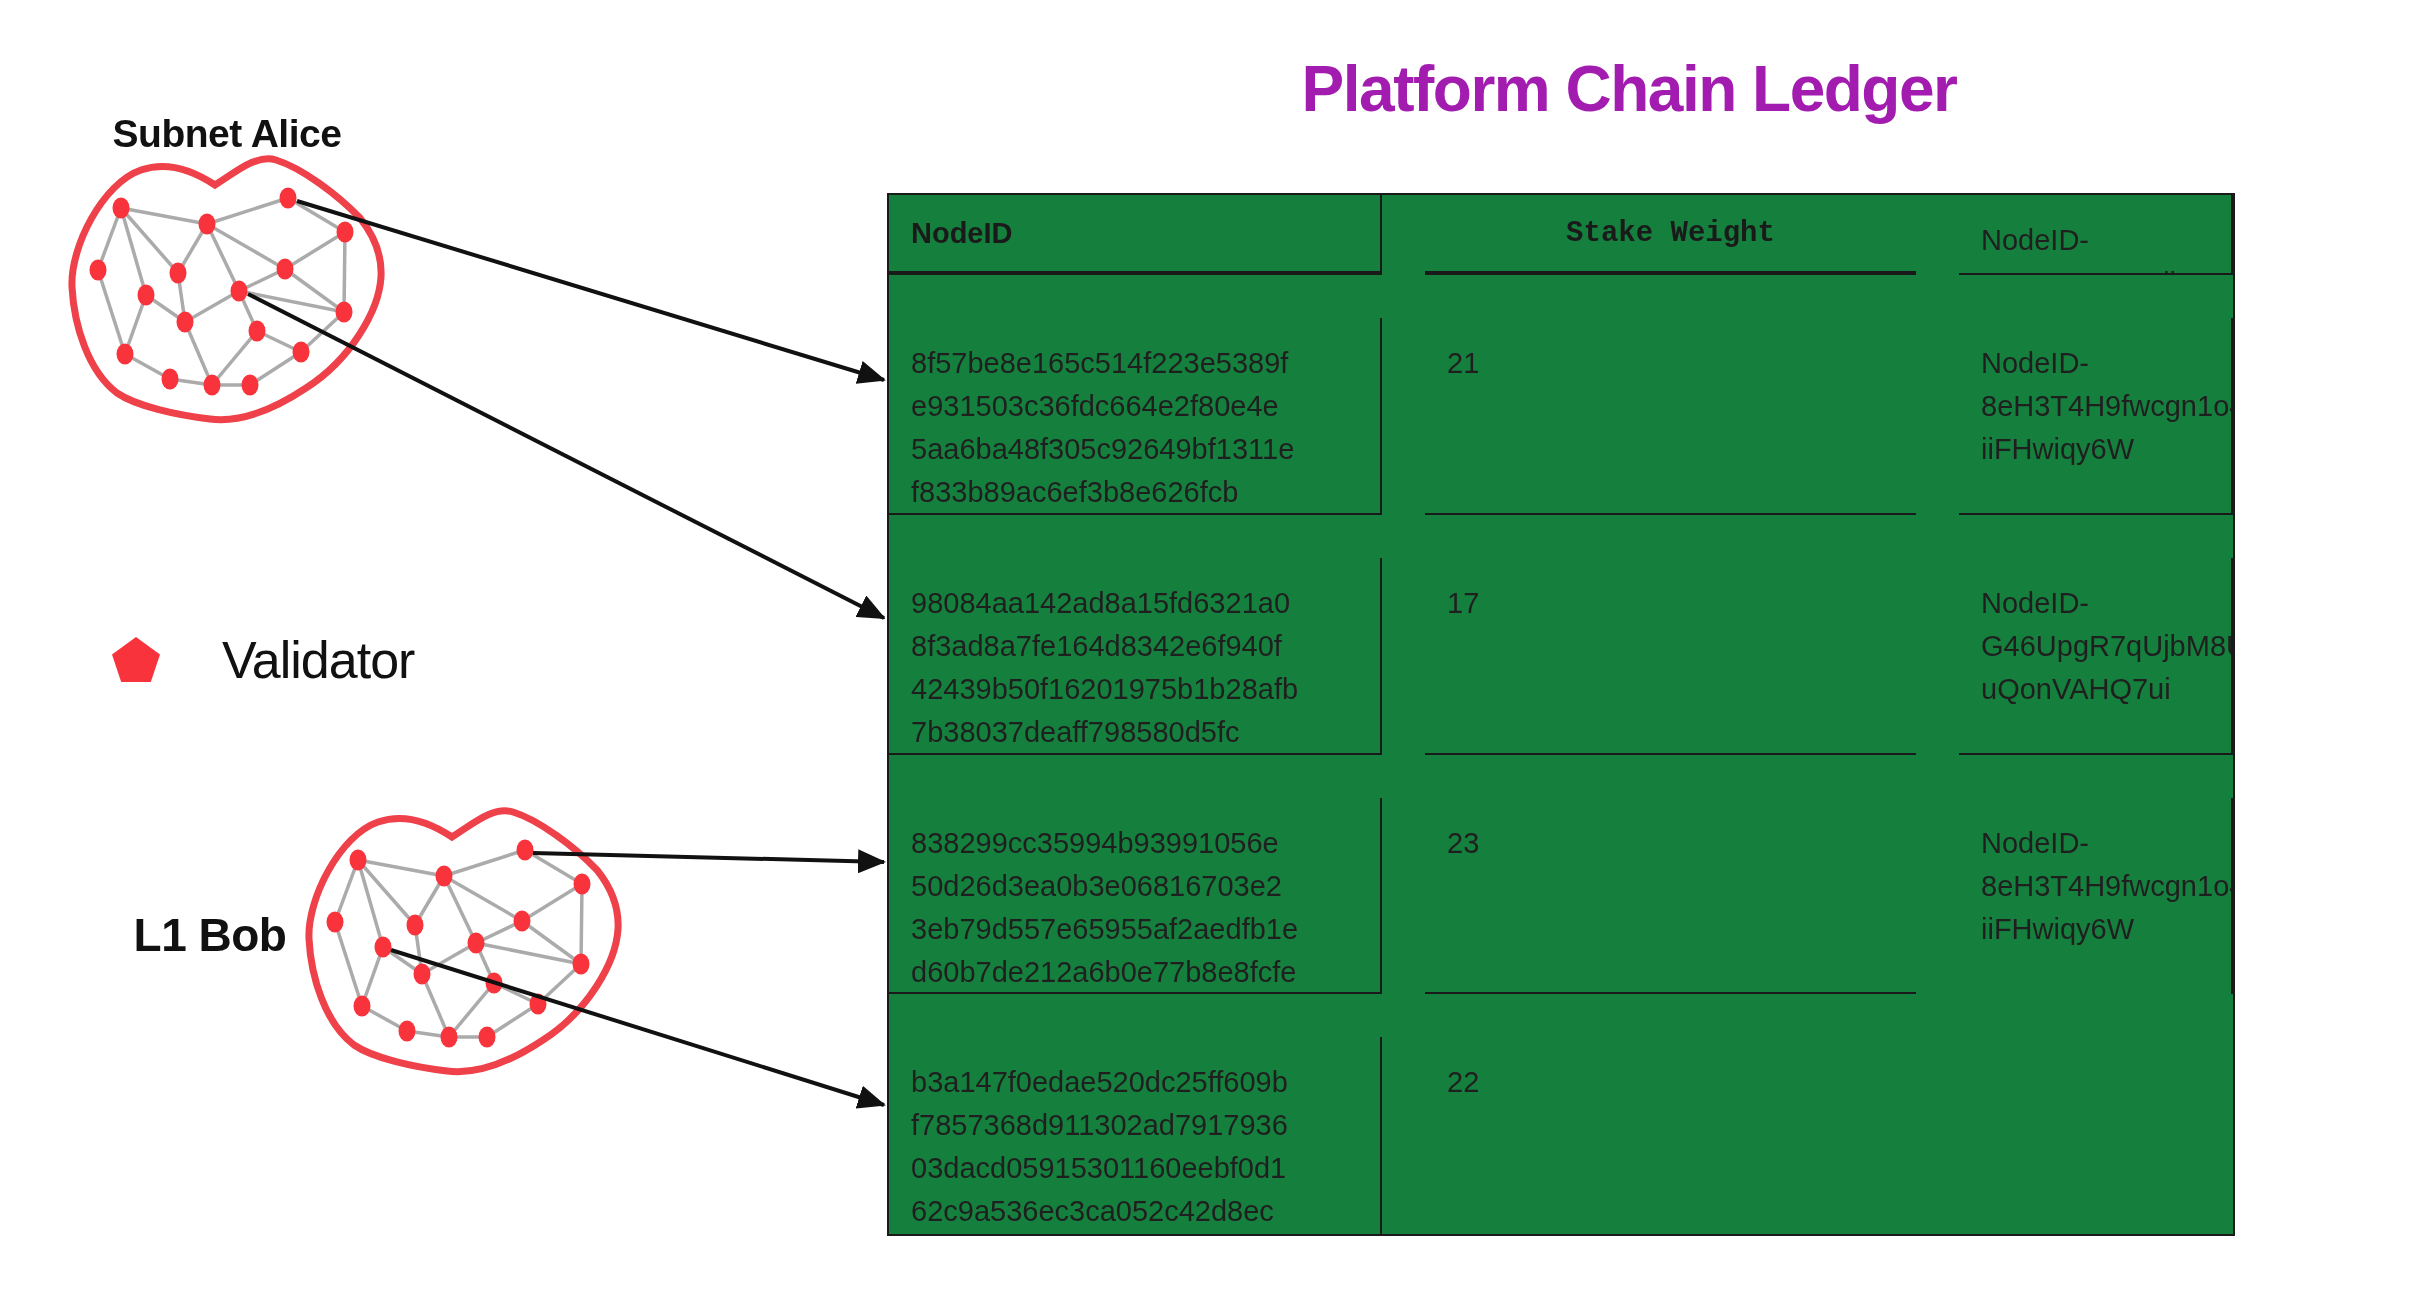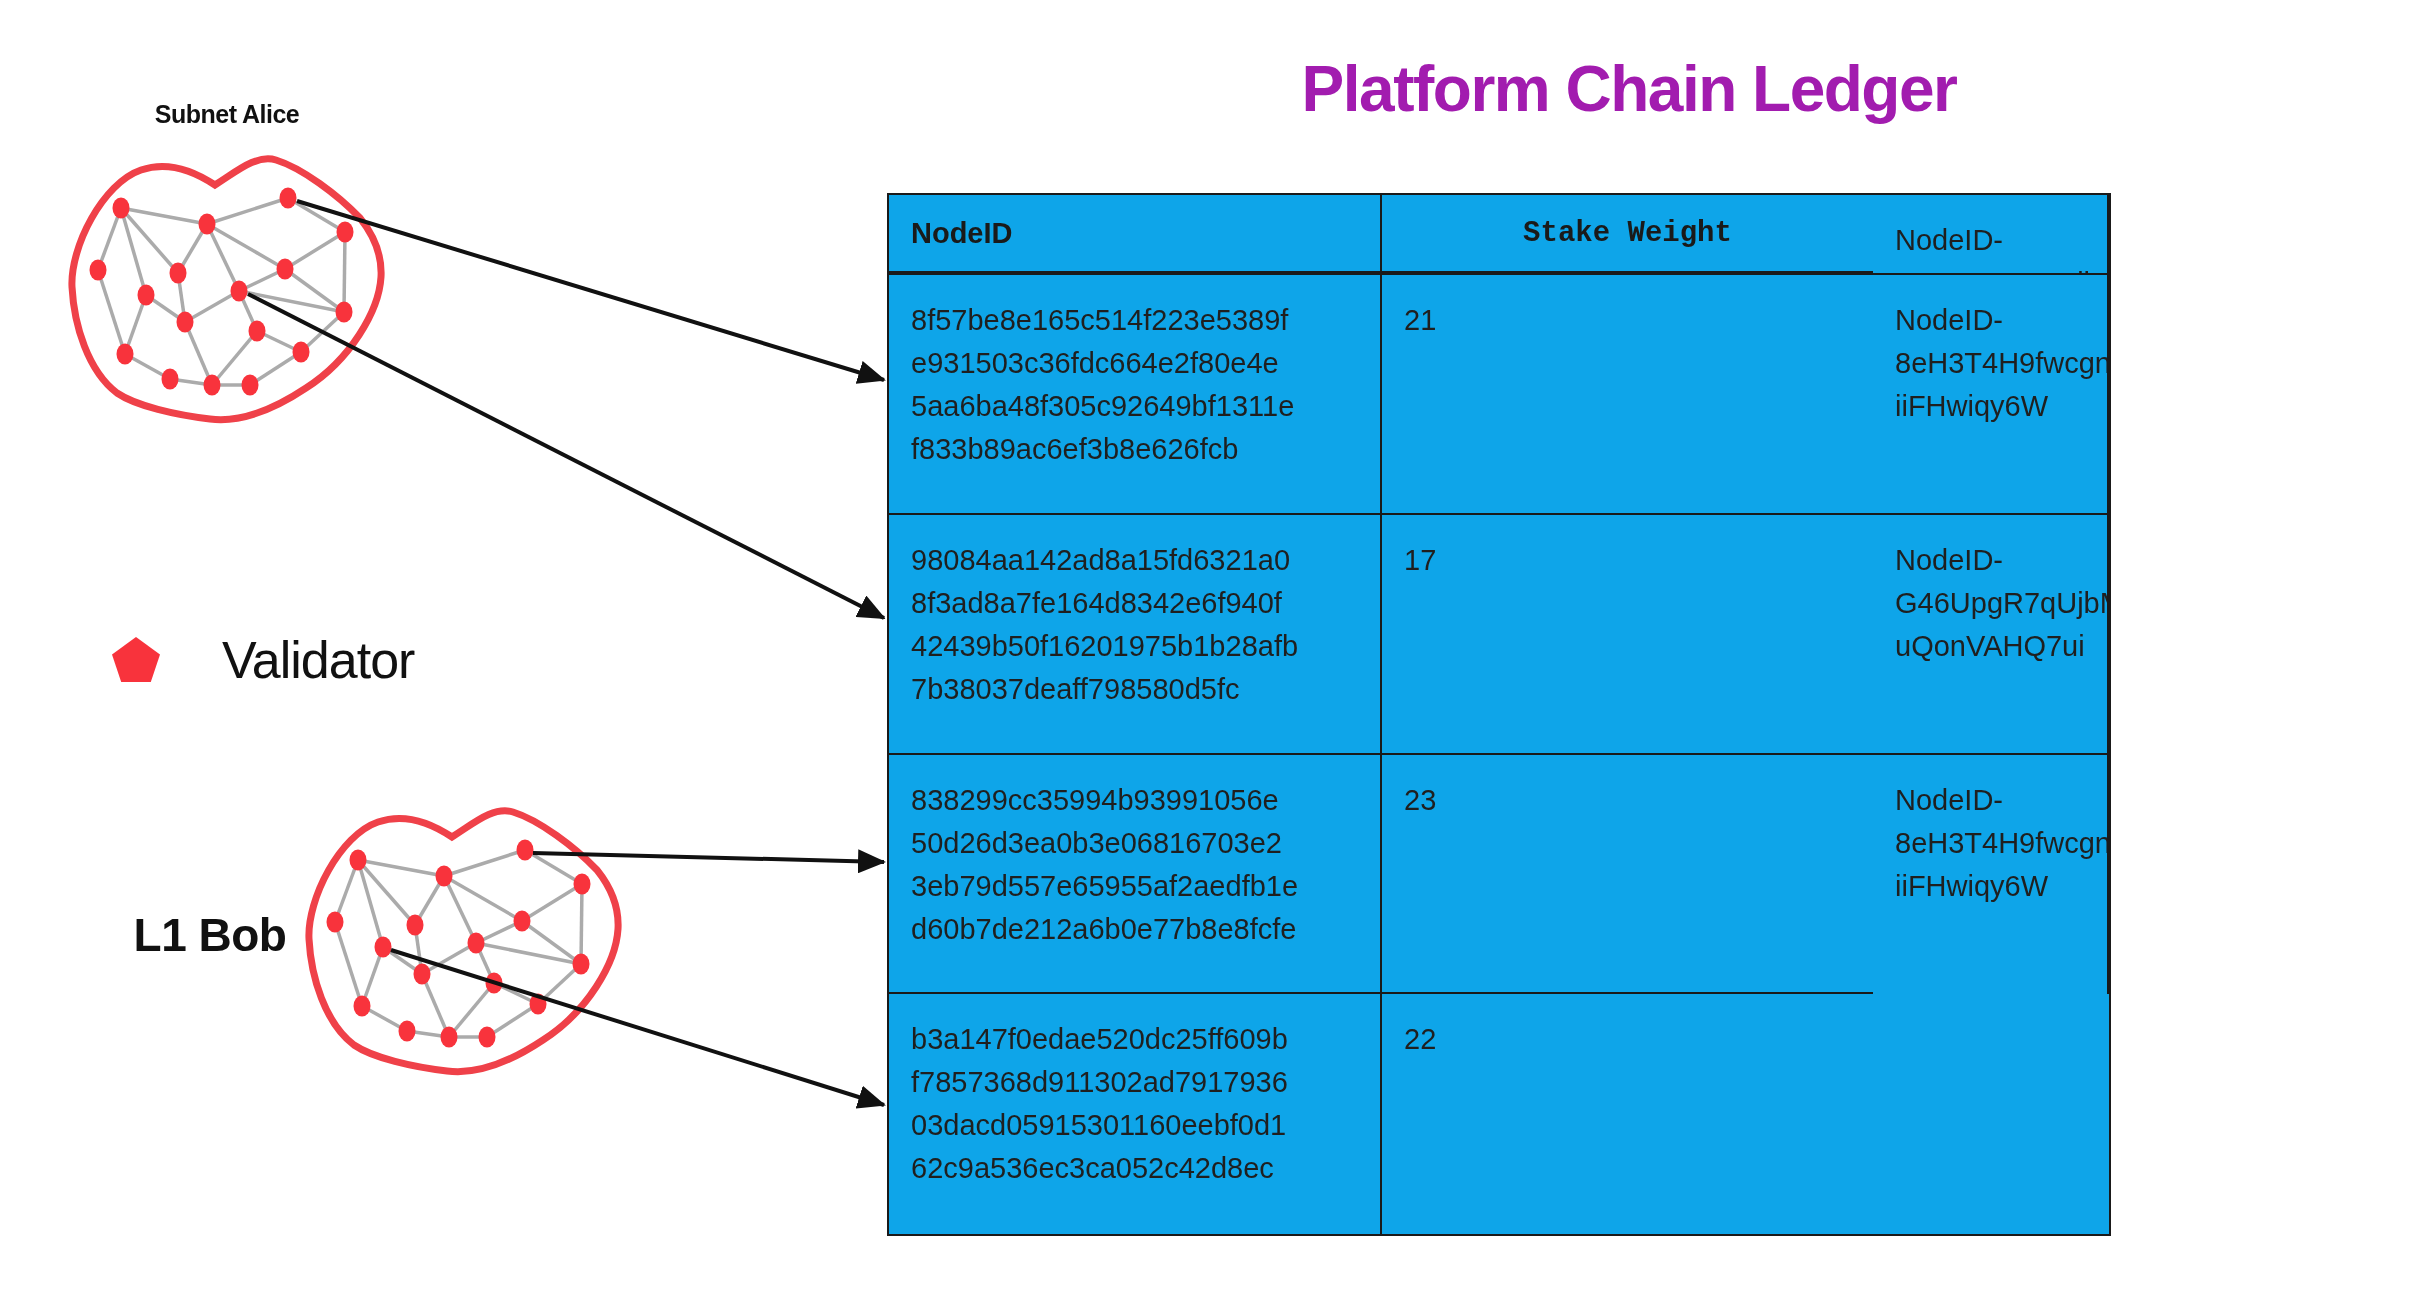--- a/index.html
+++ b/index.html
@@ -11,34 +11,34 @@
   #diagram-svg{position:absolute;left:0;top:0;z-index:1;}
   
   .page-title{
     position:absolute;left:887px;top:52px;width:1484px;z-index:2;
     text-align:center;font-size:64px;font-weight:bold;letter-spacing:-1.5px;color:#a21caf;
   }
   
   .subnet-label{
     position:absolute;z-index:2;font-weight:bold;color:#111;text-align:center;
   }
-  #label-alice{left:72px;top:100px;width:310px;font-size:25px;letter-spacing:-0.5px;}
+  #label-alice{left:72px;top:112px;width:310px;font-size:39px;letter-spacing:-0.5px;}
   #label-bob{left:110px;top:908px;width:200px;font-size:46px;letter-spacing:-0.5px;}
   
   .legend{
     position:absolute;left:112px;top:630px;z-index:2;
     display:flex;align-items:center;gap:28px;
   }
   .legend-text{font-size:52px;font-weight:normal;color:#111;letter-spacing:-1px;margin-left:34px;}
   
   .ledger-table{
-    position:absolute;left:887px;top:193px;width:1224px;height:1043px;z-index:2;
+    position:absolute;left:887px;top:193px;width:1348px;height:1043px;z-index:2;
     display:grid;grid-template-columns:493px 491px 1fr;
     grid-template-rows:80px repeat(4,1fr);
-    border:2px solid #1a1a1a;box-sizing:border-box;background:#0ea5e9;
+    border:2px solid #1a1a1a;box-sizing:border-box;background:#15803d;gap:43px;
   }
   .cell{box-sizing:border-box;border-right:2px solid #1a1a1a;border-bottom:2px solid #1a1a1a;}
   .cell.last-col{border-right:none;}
   .cell.last-row{border-bottom:none;}
   .th{
     display:flex;align-items:center;padding:0 22px;
     font-weight:bold;font-size:29px;border-bottom-width:4px;
   }
   .th.center{justify-content:center;padding:0;font-family:Liberation Mono, monospace;}
   .td{

